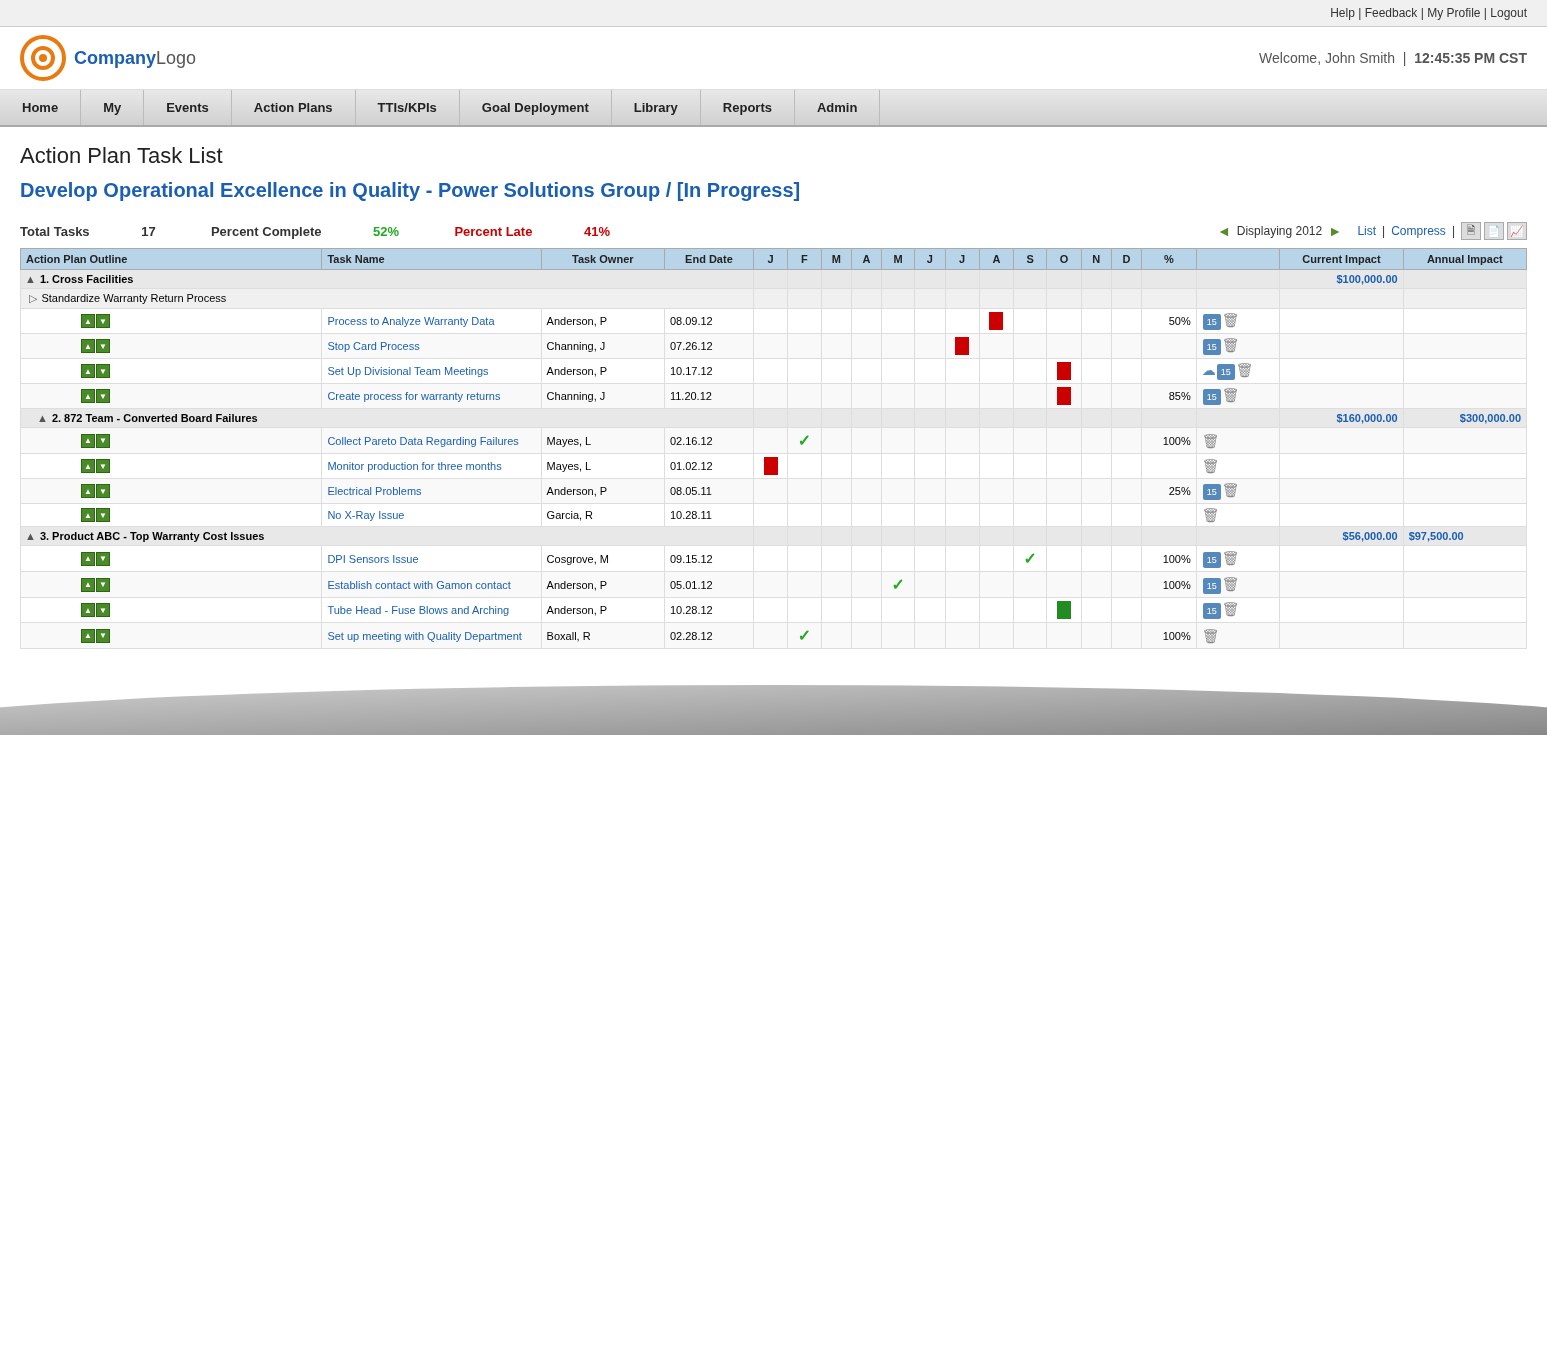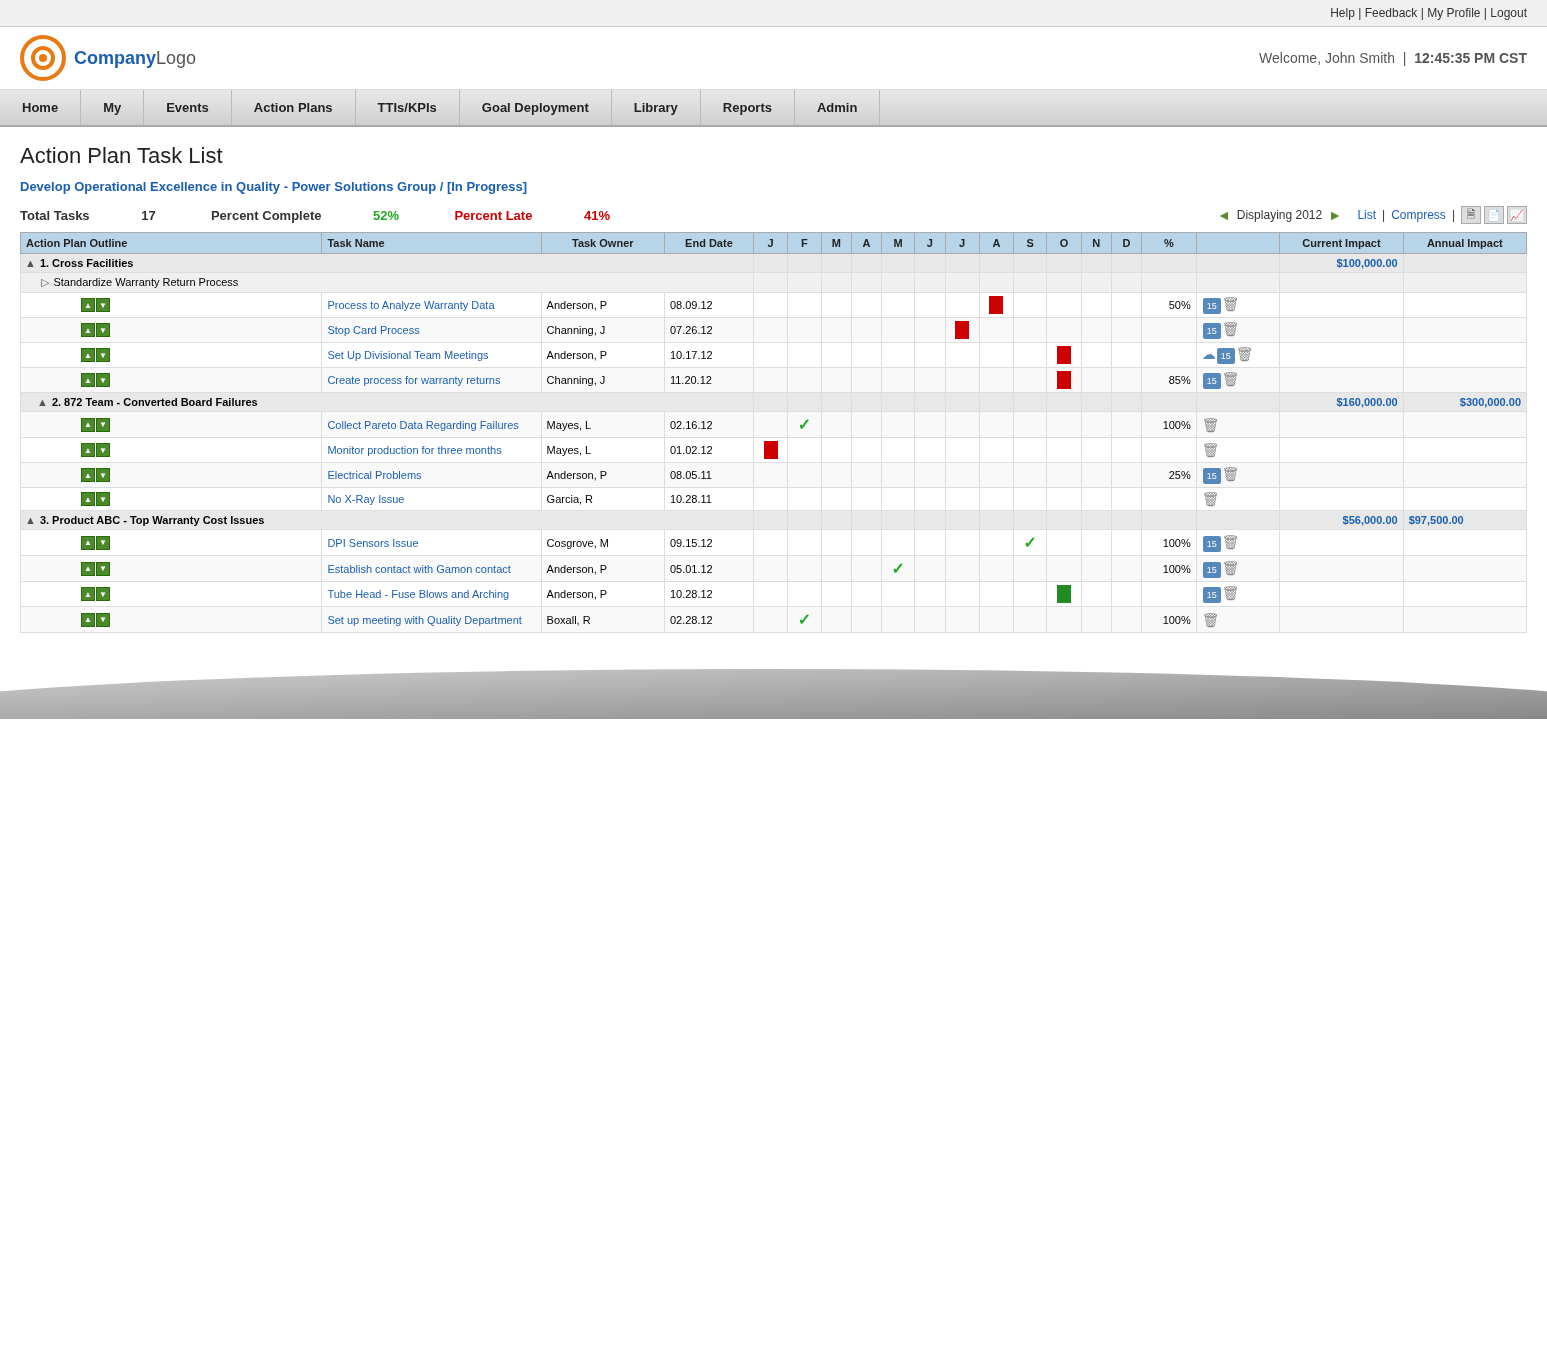--- a/index.html
+++ b/index.html
@@ -61,24 +61,24 @@
     }
 
     #page-title {
       font-size: 22px;
       font-weight: normal;
       color: #222;
       margin-bottom: 10px;
     }
 
     #plan-title {
-      font-size: 13px;
+      font-size: 20px;
       font-weight: bold;
       color: #1a5fb4;
-      margin-bottom: 12px;
+      margin-bottom: 20px;
     }
 
     #stats-bar {
       display: flex;
       align-items: center;
       justify-content: space-between;
       margin-bottom: 8px;
       font-size: 13px;
     }
     #stats-left { display: flex; gap: 24px; align-items: center; }
@@ -345,21 +345,21 @@
           <td></td>
           <td></td>
           <td></td>
           <td></td>
           <td></td>
           <td></td>
           <td style="text-align: right;"><span class="amount-link">$100,000.00</span></td>
           <td style="text-align: right;"></td>
         </tr>
         <tr class="sub-section-row">
-          <td colspan="4" style="padding-left: 20px;"><span class="collapse-icon">▷</span><span>Standardize Warranty Return Process</span></td>
+          <td colspan="4" style="padding-left: 8px;"><span class="collapse-icon">▷</span><span>Standardize Warranty Return Process</span></td>
           <td></td>
           <td></td>
           <td></td>
           <td></td>
           <td></td>
           <td></td>
           <td></td>
           <td></td>
           <td></td>
           <td></td>

